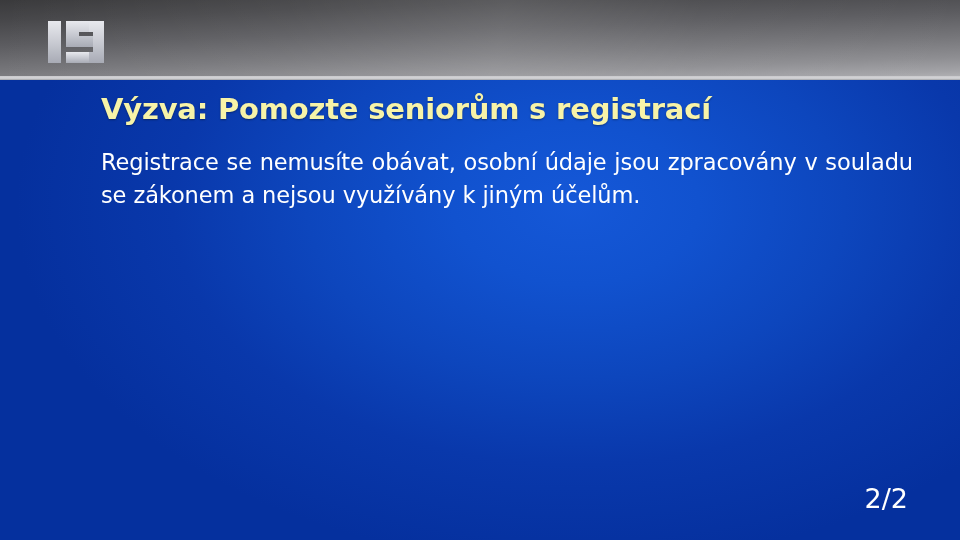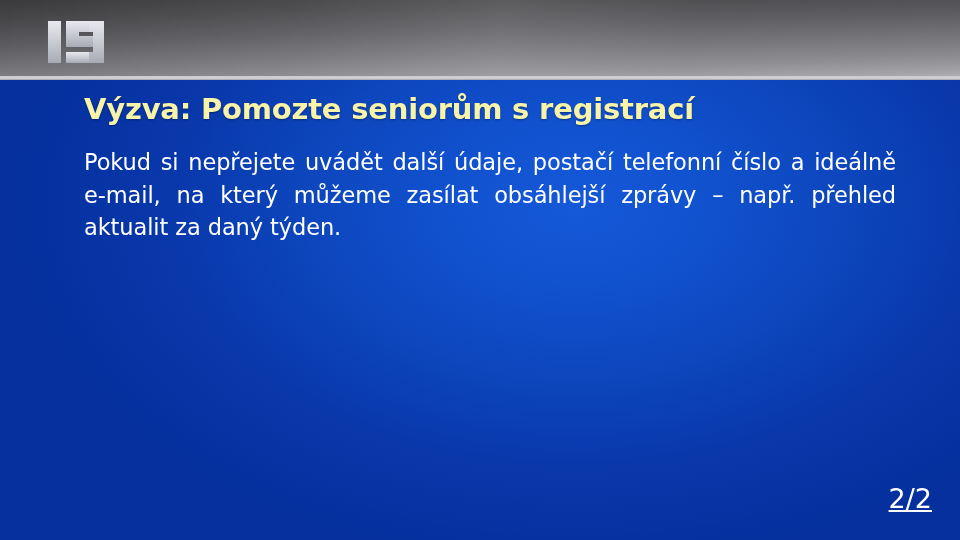--- a/index.html
+++ b/index.html
@@ -101,21 +101,21 @@
     letter-spacing: 2.0px;
     color: #f4f4f6;
     white-space: nowrap;
     transform: scaleX(0.93);
     transform-origin: center;
   }
 
   
   .content {
     position: absolute;
-    left: 84px;
+    left: 101px;
     top: 90px;
     width: 812px;
   }
 
   .slide-title {
     font-family: "DejaVu Sans", sans-serif;
     font-size: 29px;
     font-weight: bold;
     color: #f7f3a8;
     letter-spacing: -0.2px;
@@ -133,27 +133,26 @@
     text-align: justify;
     text-justify: inter-word;
     margin: 0 0 18px 0;
     letter-spacing: -0.1px;
   }
   .para:last-child { margin-bottom: 0; }
 
   
   .page-number {
     position: absolute;
-    right: 28px;
+    right: 52px;
     bottom: 26px;
     font-family: "DejaVu Sans", sans-serif;
     font-size: 27px;
     color: #ffffff;
     letter-spacing: 0px;
-    text-decoration: underline;
   }
 </style>
 </head>
 <body>
 
 <div class="slide">
 
   <div class="header"></div>
   <div class="header-bottom-edge"></div>
 
@@ -171,18 +170,18 @@
 
       <path d="M18 0 H54 L54 11 H31 V15 H54 L54 26 H18 Z" fill="url(#lg)"></path>
       <path d="M18 31 H54 V42 H18 Z" fill="url(#lg)"></path>
       <path d="M41 0 H56 L56 42 H41 L41 31 H45 V11 H41 Z" fill="url(#lg)"></path>
     </svg>
   </div>
 
 
   <div class="content">
     <h1 class="slide-title">Výzva: Pomozte seniorům s registrací</h1>
-    <p class="para">Pokud si nepřejete uvádět další údaje, postačí telefonní číslo a ideálně e-mail, na který můžeme zasílat obsáhlejší zprávy – např. přehled aktualit za daný týden.</p>
+    <p class="para">Registrace se nemusíte obávat, osobní údaje jsou zpracovány v souladu se zákonem a nejsou využívány k jiným účelům.</p>
   </div>
 
   <div class="page-number">2/2</div>
 
 </div>
 
 </body></html>

